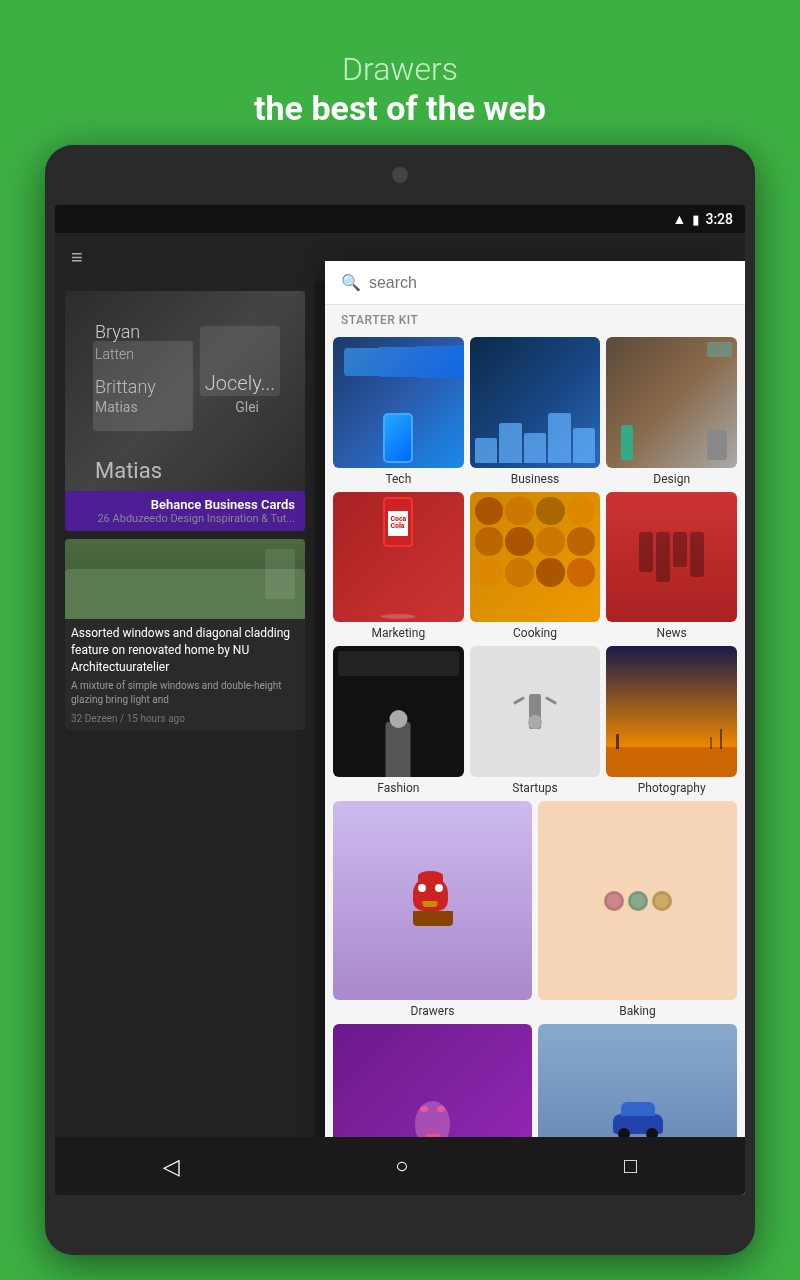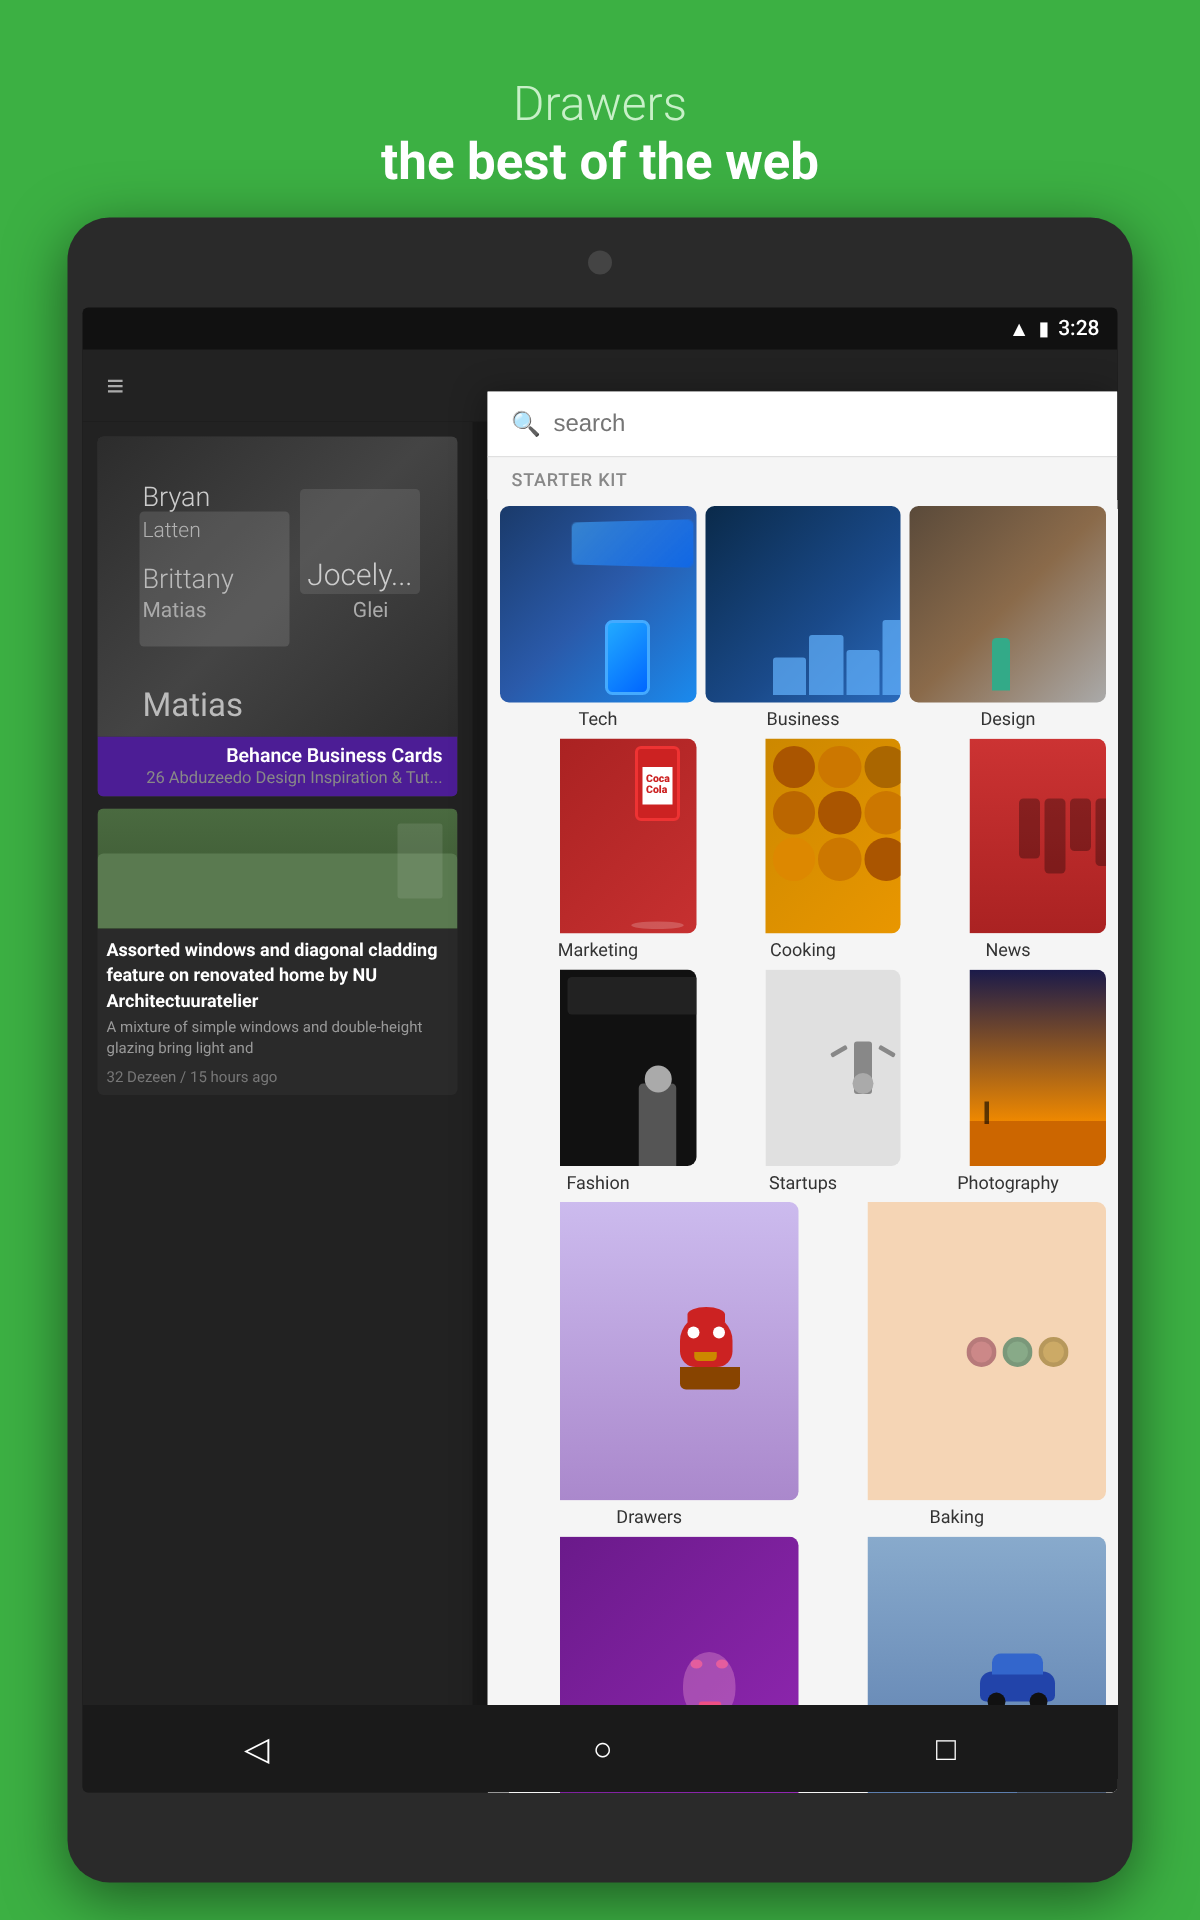--- a/index.html
+++ b/index.html
@@ -194,21 +194,21 @@
       width: 120px;
       flex-shrink: 0;
       background: linear-gradient(180deg, #4a6741 0%, #3a5530 40%, #2a3a2a 100%);
       position: relative;
       overflow: hidden;
     }
 
     .card2-text {
       padding: 10px;
     }
-    .card2-title { color: white; font-size: 12px; font-weight: 700; line-height: 1.4; }
+    .card2-title { color: white; font-size: 12px; font-weight: 400; line-height: 1.4; }
     .card2-desc { color: #999; font-size: 10px; margin-top: 4px; line-height: 1.4; }
     .card2-meta { color: #777; font-size: 10px; margin-top: 6px; }
 
     
     .overlay-panel {
       position: absolute;
       top: 28px;
       left: 270px;
       right: 0;
       bottom: 0;
@@ -294,21 +294,20 @@
     .img-tech { background: linear-gradient(135deg, #1a3a6a 0%, #2a5aaa 50%, #1a8aee 100%); display: flex; align-items: center; justify-content: center; }
     .img-business { background: linear-gradient(135deg, #0a2a4a 0%, #1a4a8a 60%, #2a6abb 100%); }
     .img-design { background: linear-gradient(135deg, #5a4a3a 0%, #8a6a4a 50%, #aaa 100%); }
 
     
     .cat-img-inner {
       width: 100%;
       height: 100%;
       position: relative;
       overflow: hidden;
-      margin-left: 40px;
     }
 
     
     .tech-phone {
       position: absolute;
       bottom: 5px;
       left: 50%;
       transform: translateX(-50%);
       width: 30px;
       height: 50px;

